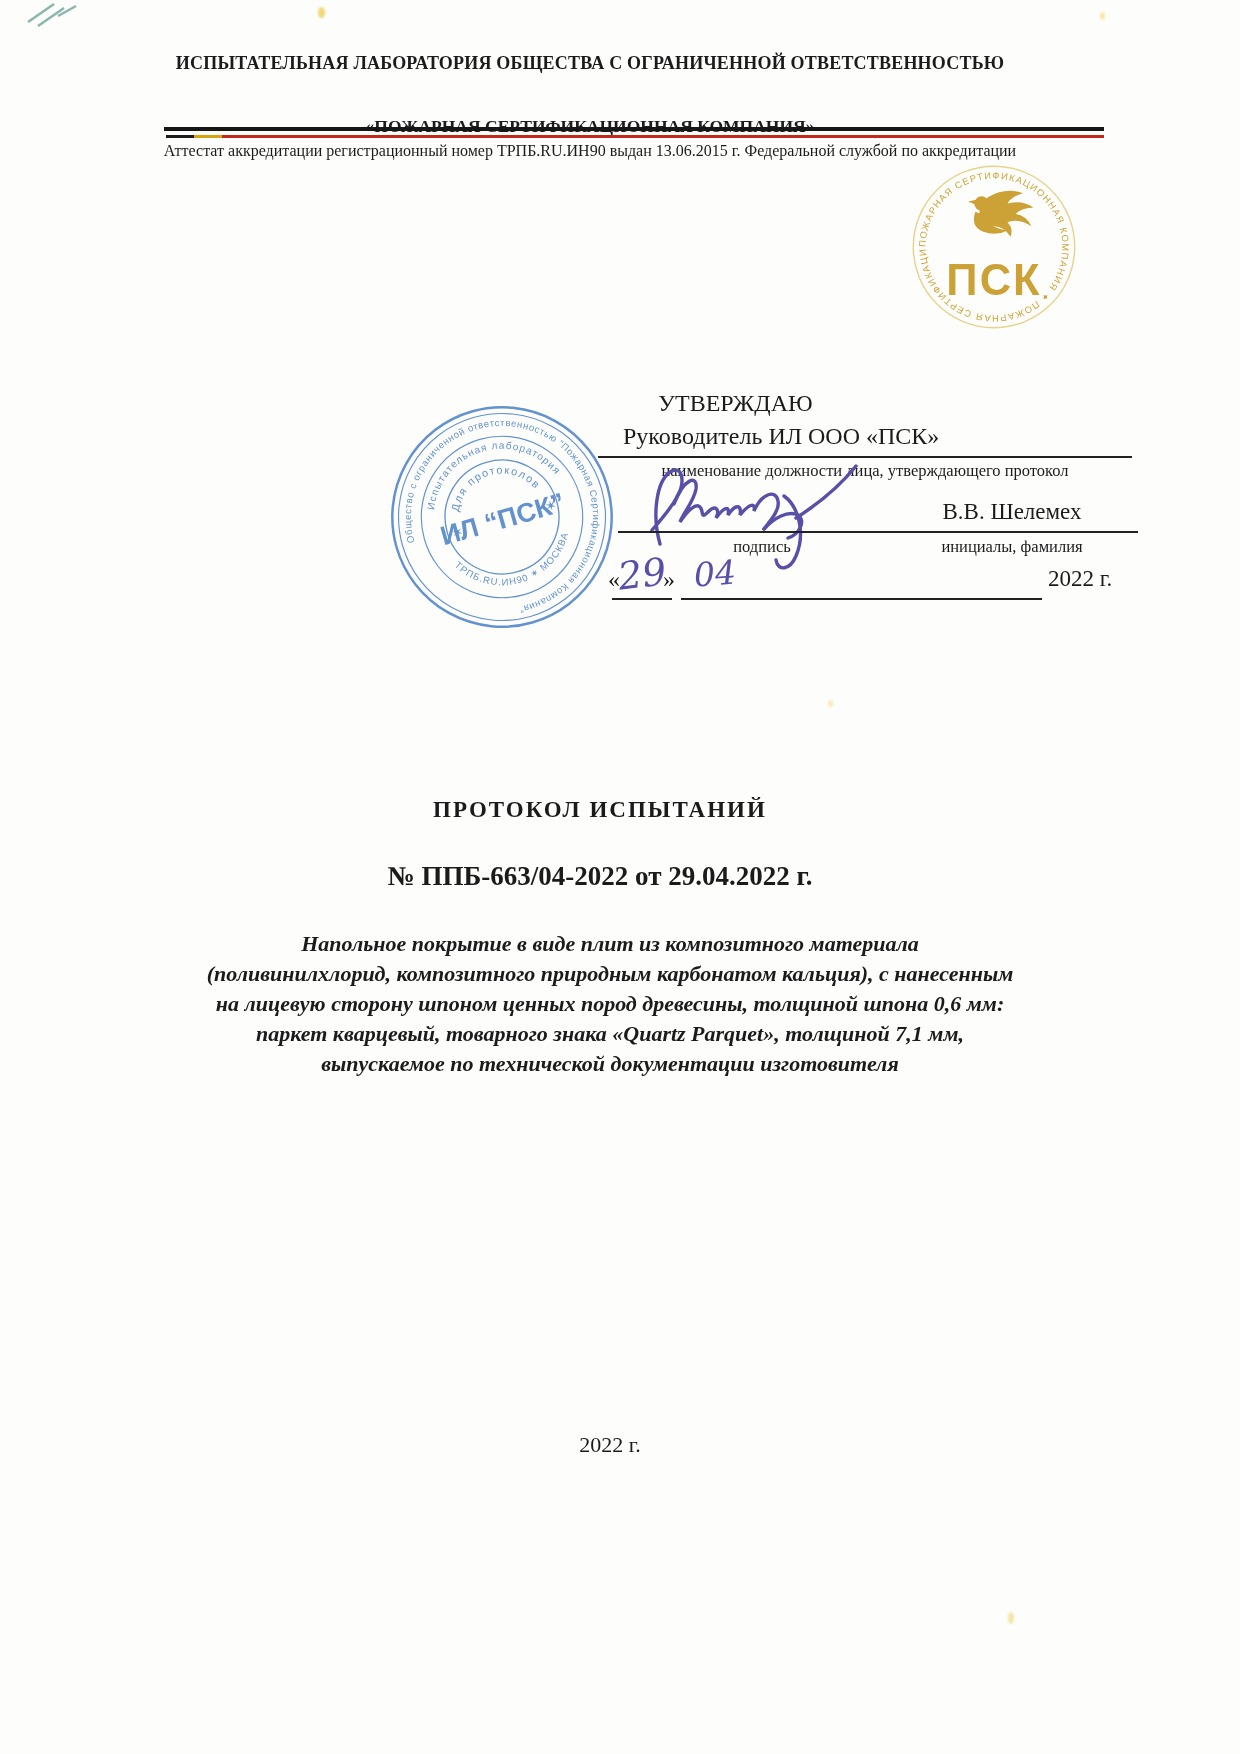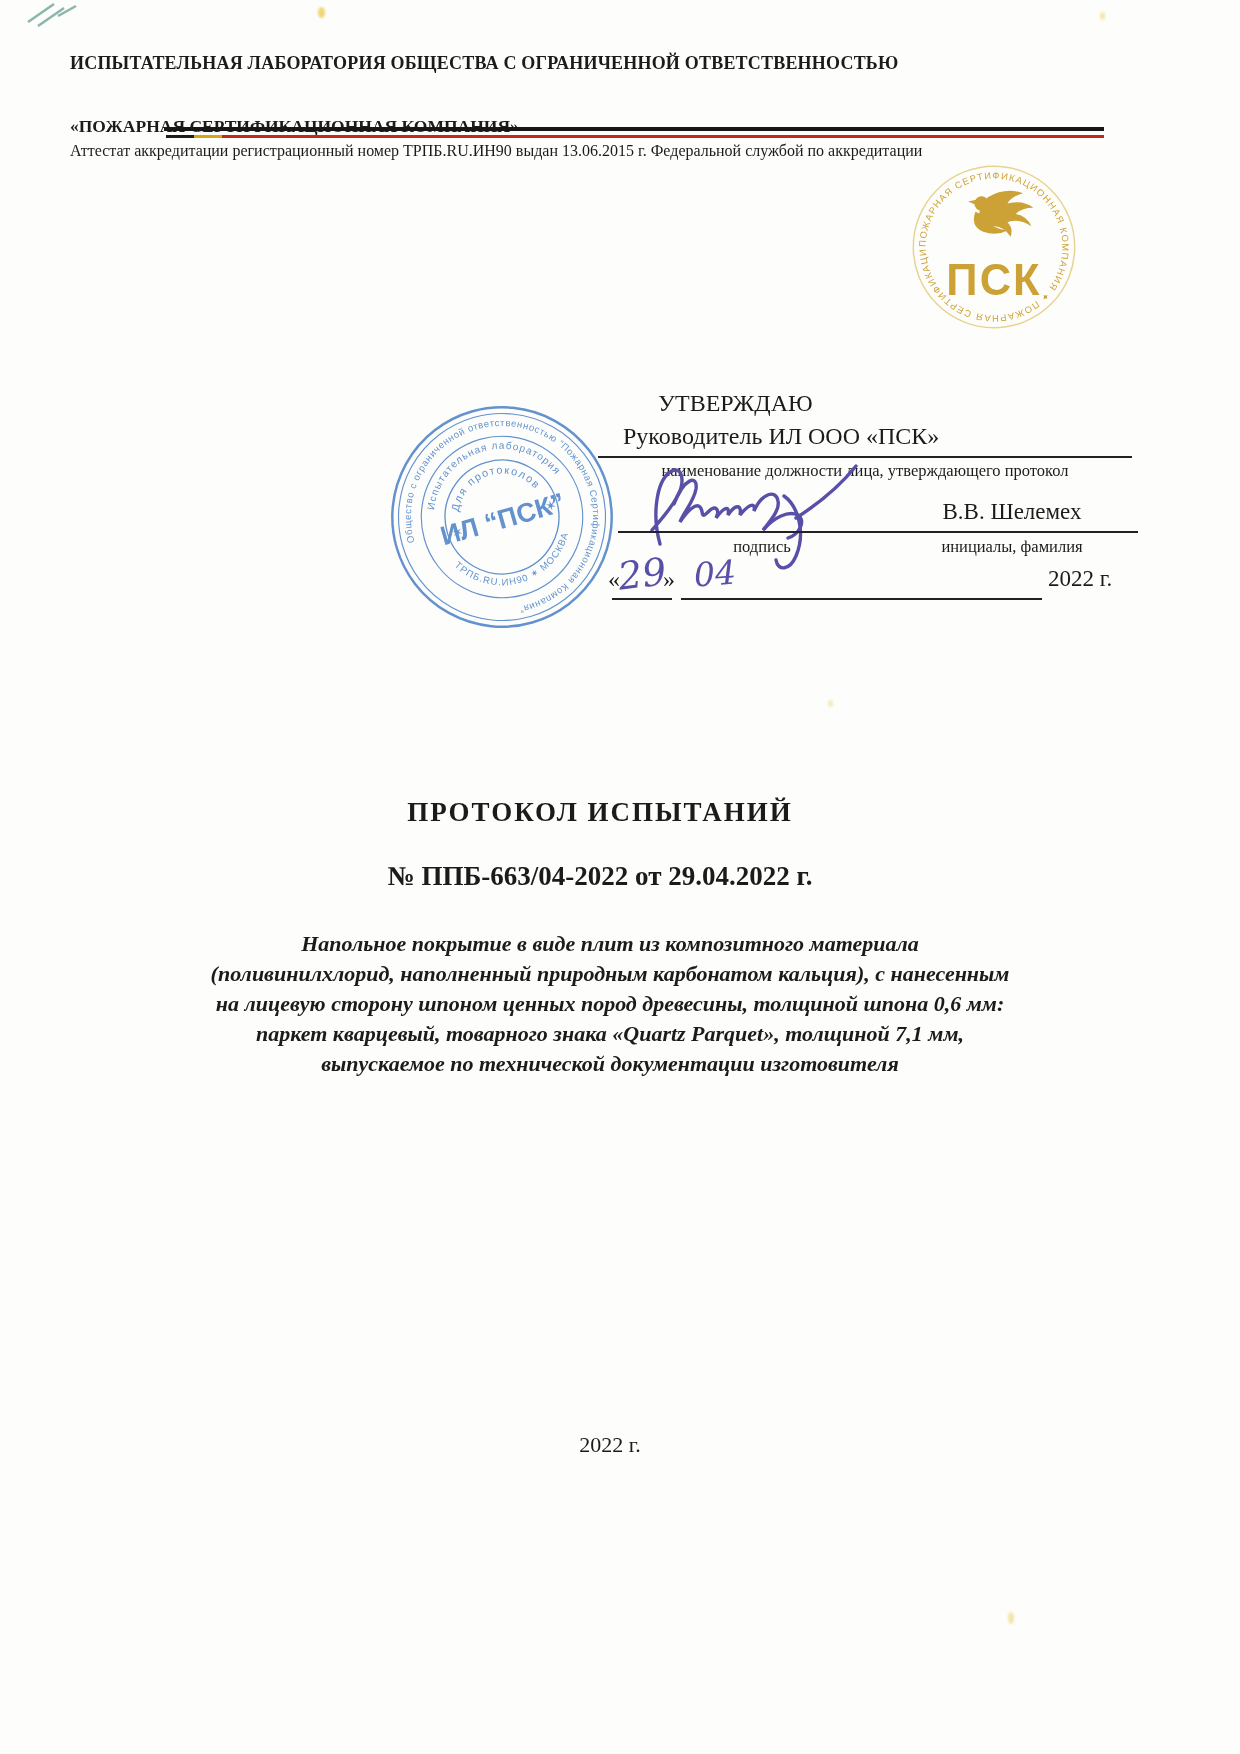--- a/index.html
+++ b/index.html
@@ -2,21 +2,21 @@
 <html><head>
 <meta charset="utf-8">
 <style>
   html,body{margin:0;padding:0;background:#ffffff;}
   .page{
     position:relative;width:1240px;height:1754px;margin:0 auto;
     background:#fdfdfb;overflow:hidden;
     font-family:"Liberation Serif", serif;color:#1b1b1b;
   }
   
-  .header{position:absolute;left:70px;top:52px;width:1040px;}
+  .header{position:absolute;left:70px;top:52px;width:1040px;text-align:center;}
   .header .l1{font-size:18px;font-weight:bold;line-height:23px;letter-spacing:.2px;}
   .header .l2{font-size:17.5px;font-weight:bold;line-height:22px;margin-top:40px;}
   .header .l3{font-size:16px;line-height:21px;margin-top:3px;}
   .rule-black{position:absolute;left:164px;top:127px;width:940px;height:4px;background:#161616;}
   .rule-color{position:absolute;left:166px;top:135px;width:938px;height:3px;
     background:linear-gradient(90deg,#1c1c1c 0%,#1c1c1c 3%,#d8a511 3%,#d8a511 6%,#c4271c 6%,#c4271c 100%);}
   
   .gold-seal{position:absolute;left:905px;top:158px;width:178px;height:178px;opacity:.92;}
   
   .approve-heading{position:absolute;left:658px;top:390px;font-size:24px;}
@@ -36,21 +36,21 @@
   .date-year{position:absolute;left:1048px;top:566px;font-size:23px;}
   .hand{position:absolute;color:#584fa8;font-style:italic;font-family:"DejaVu Serif",serif;}
   .hand-day{left:618px;top:552px;font-size:38px;transform:rotate(-7deg);}
   .hand-month{left:694px;top:554px;font-size:33px;transform:rotate(-4deg);}
   .signature-svg{position:absolute;left:628px;top:444px;width:280px;height:140px;}
   
   .blue-stamp{position:absolute;left:383px;top:398px;width:238px;height:238px;
     transform:rotate(-16deg);opacity:.88;}
   
   .doc-title{position:absolute;left:100px;top:797px;width:1000px;text-align:center;
-    font-size:27px;font-weight:bold;letter-spacing:2px;}
+    font-size:23px;font-weight:bold;letter-spacing:2px;}
   .doc-number{position:absolute;left:100px;top:861px;width:1000px;text-align:center;
     font-size:27px;font-weight:bold;}
   .description{position:absolute;left:110px;top:929px;width:1000px;text-align:center;
     font-size:22px;font-weight:bold;font-style:italic;line-height:30px;}
   
   .footer{position:absolute;left:110px;top:1428px;width:1000px;text-align:center;
     font-size:22px;line-height:33px;}
   
   .speck{position:absolute;border-radius:50%;filter:blur(1px);}
   .speck.y1{left:318px;top:7px;width:7px;height:11px;background:#e9cb4a;opacity:.75;}
@@ -157,21 +157,21 @@
       <text x="64" y="122" font-size="13">✶</text>
       <text x="158" y="122" font-size="13">✶</text>
     </g>
   </svg>
 
   <div class="doc-title">ПРОТОКОЛ ИСПЫТАНИЙ</div>
   <div class="doc-number">№ ППБ-663/04-2022 от 29.04.2022 г.</div>
 
   <div class="description">
     <div>Напольное покрытие в виде плит из композитного материала</div>
-    <div>(поливинилхлорид, наполненный природным карбонатом кальция), с нанесенным</div>
+    <div>(поливинилхлорид, композитного природным карбонатом кальция), с нанесенным</div>
     <div>на лицевую сторону шпоном ценных пород древесины, толщиной шпона 0,6 мм:</div>
     <div>паркет кварцевый, товарного знака «Quartz Parquet», толщиной 7,1 мм,</div>
     <div>выпускаемое по технической документации изготовителя</div>
   </div>
 
   <div class="footer">
     <div>2022 г.</div>
   </div>
 
 </div>

